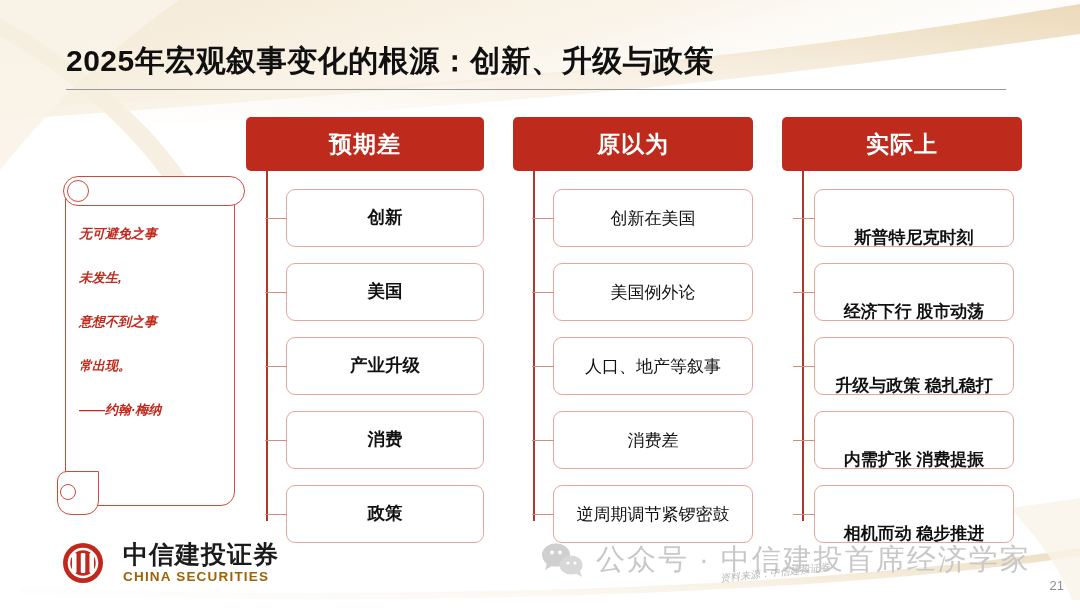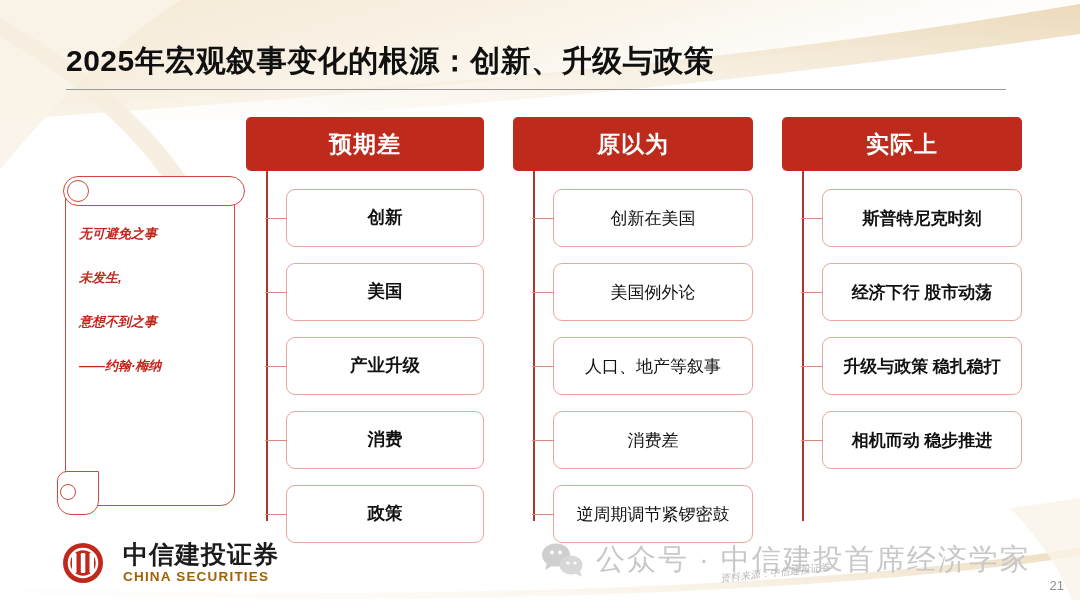--- a/index.html
+++ b/index.html
@@ -174,21 +174,21 @@
   .node:last-child { margin-bottom: 0; }
   .node .label {
     font-size: 17px;
     line-height: 1;
     white-space: nowrap;
   }
   .col-1 .node { margin-left: 40px; width: 198px; }
   .col-1 .node .label { font-weight: bold; font-size: 17.5px; }
   .col-2 .node { margin-left: 40px; width: 200px; }
   .col-2 .node .label { font-weight: normal; font-size: 17px; }
-  .col-3 .node { margin-left: 40px; width: 200px; }
+  .col-3 .node { margin-left: 32px; width: 200px; align-items: flex-end; }
   .col-3 .node .label { font-weight: bold; font-size: 17px; }
 
   
   .node::before {
     content: "";
     position: absolute;
     left: -22px;
     top: 50%;
     width: 22px;
     height: 1.4px;
@@ -302,20 +302,21 @@
   <div class="scroll">
     <div class="scroll-body"></div>
     <div class="scroll-curl-top"></div>
     <div class="scroll-knob-top"></div>
     <div class="scroll-curl-bottom"></div>
     <div class="scroll-knob-bottom"></div>
     <div class="scroll-text">
       <span class="ln">无可避免之事</span>
       <span class="ln">未发生,</span>
       <span class="ln">意想不到之事</span>
+      <span class="ln">常出现。</span>
       <span class="ln attrib">——约翰·梅纳</span>
     </div>
   </div>
 
   <div class="trunk trunk-1"></div>
   <div class="trunk trunk-2"></div>
   <div class="trunk trunk-3"></div>
 
   <div class="column col-1">
     <div class="col-header">预期差</div>
@@ -363,20 +364,23 @@
     <div class="col-header">实际上</div>
     <div class="items">
       <div class="node">
           <span class="label">斯普特尼克时刻</span>
         </div>
       <div class="node">
           <span class="label">经济下行 股市动荡</span>
         </div>
       <div class="node">
           <span class="label">升级与政策 稳扎稳打</span>
+        </div>
+      <div class="node">
+          <span class="label">内需扩张 消费提振</span>
         </div>
       <div class="node">
           <span class="label">相机而动 稳步推进</span>
         </div>
     </div>
   </div>
 
   <div class="logo">
     <div class="logo-mark">
       <svg width="42" height="42" viewBox="0 0 42 42">

